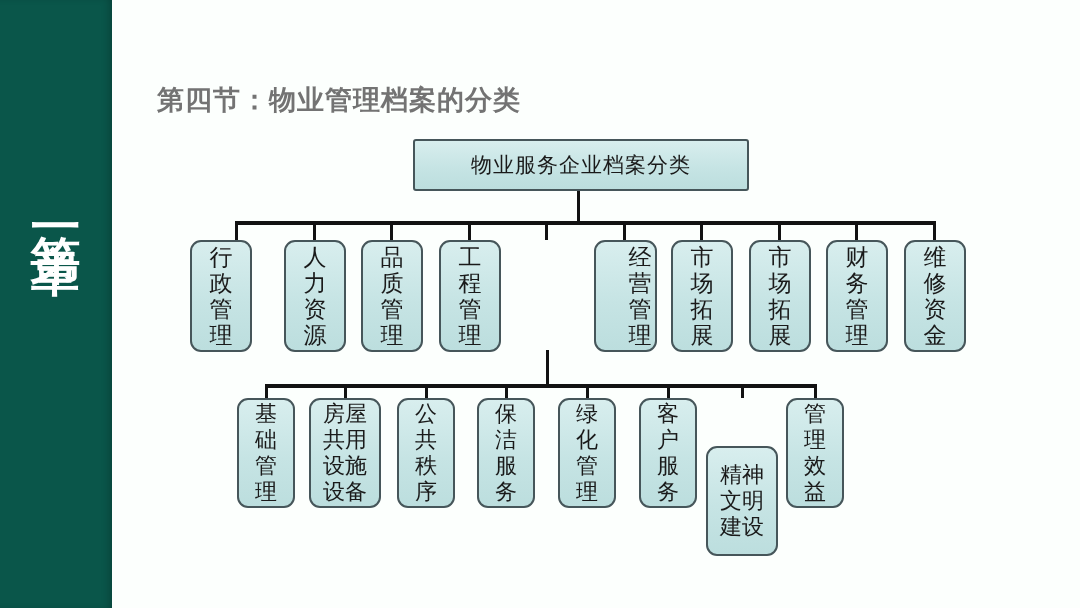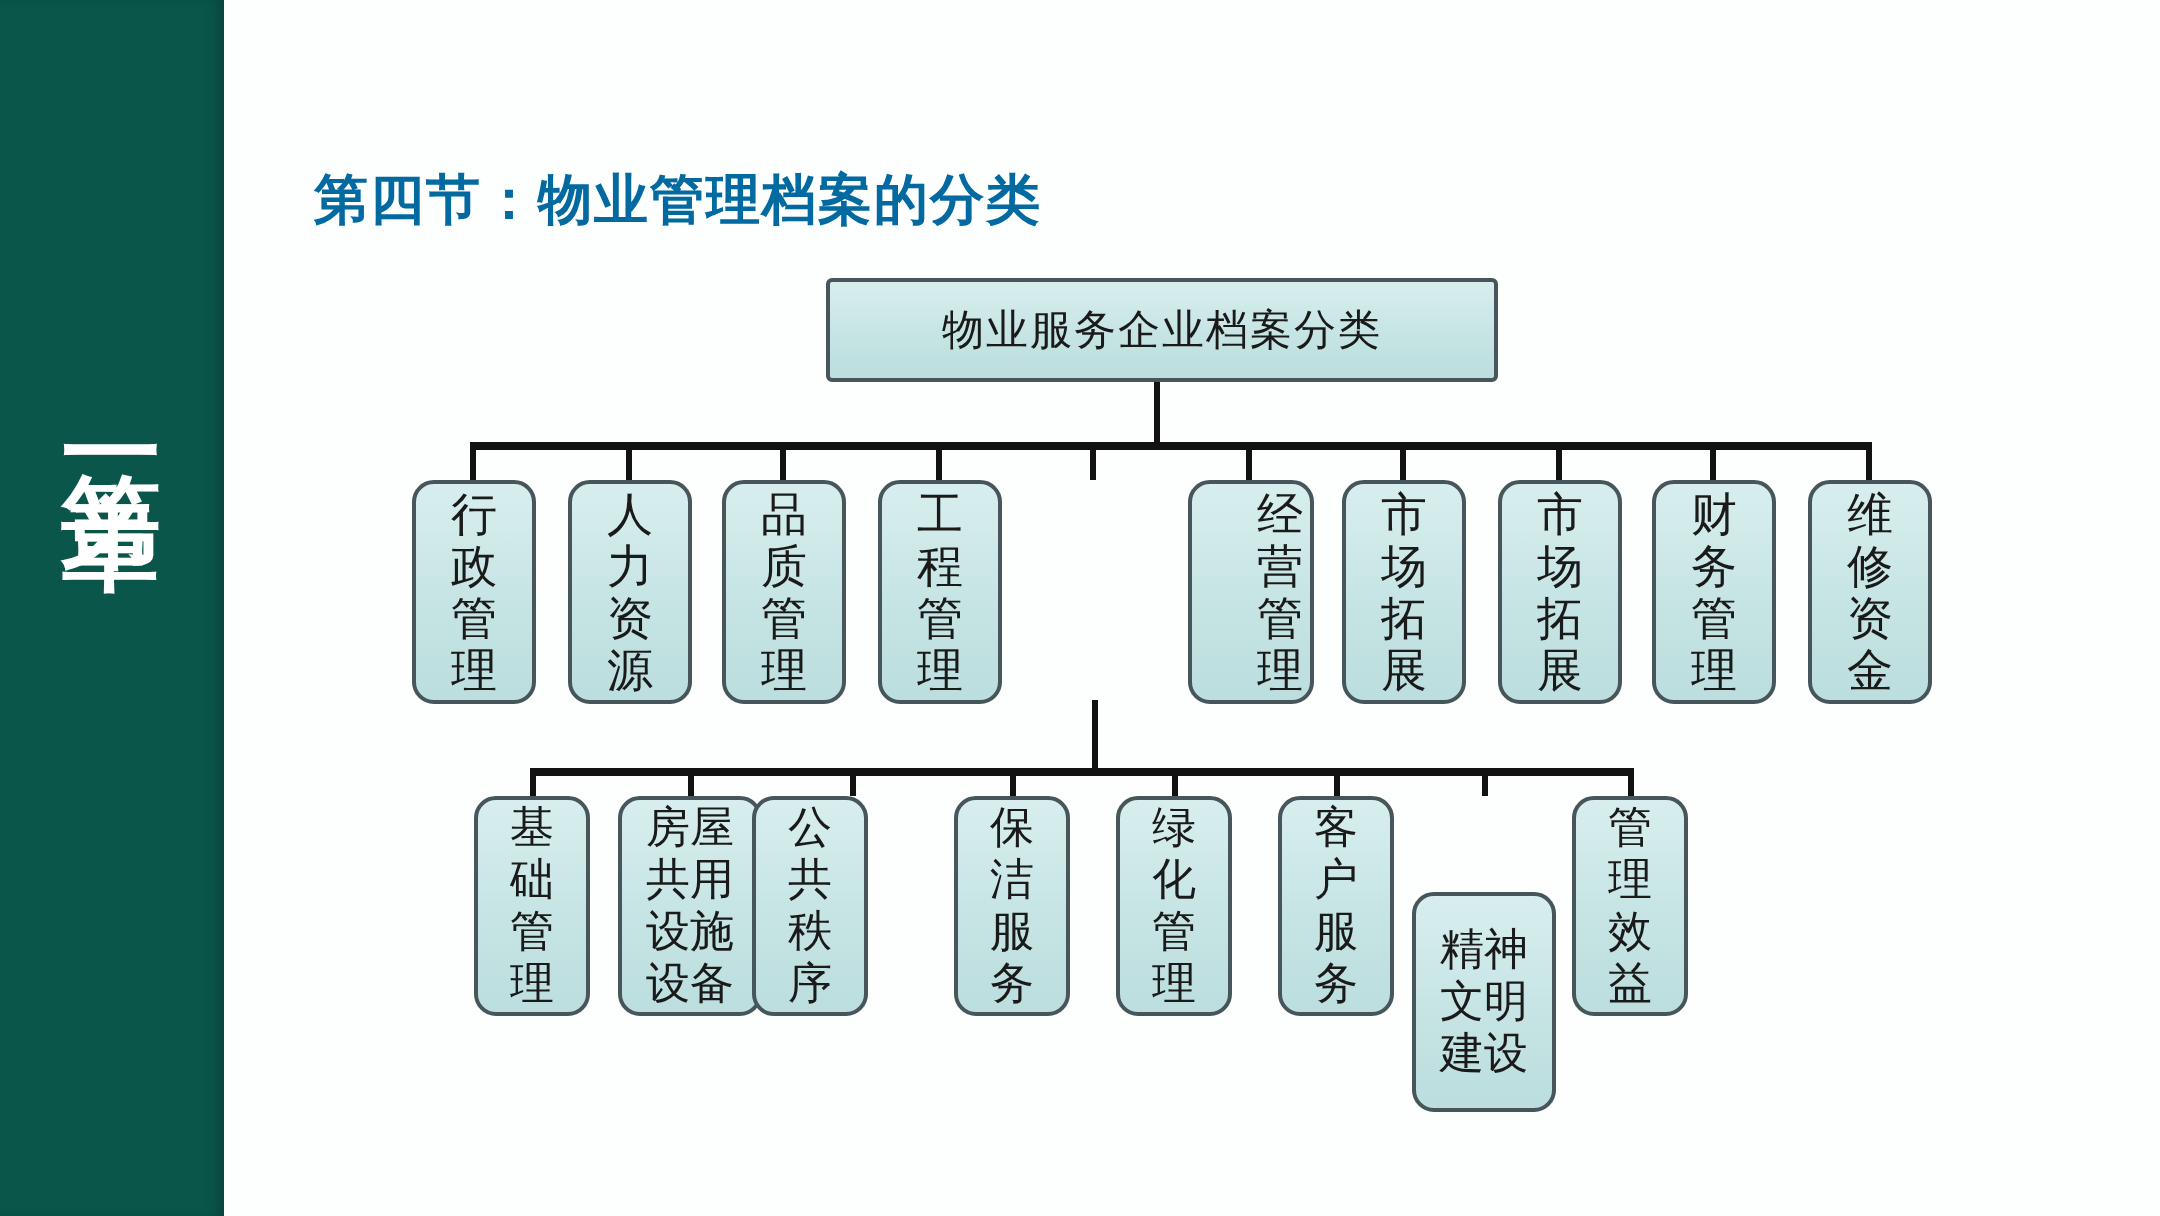--- a/index.html
+++ b/index.html
@@ -17,21 +17,21 @@
     display:flex;align-items:flex-start;justify-content:center;
   }
   .chapter{
     margin-top:196px;
     color:#ffffff;font-weight:700;font-size:50px;line-height:58px;
     writing-mode:vertical-rl;text-orientation:upright;
     letter-spacing:4px;
   }
   .page-title{
     position:absolute;left:157px;top:82px;
-    font-size:27px;font-weight:700;color:#0369a1;
+    font-size:27px;font-weight:700;color:#737373;
     letter-spacing:1px;white-space:nowrap;
   }
   .node{
     position:absolute;
     background:linear-gradient(180deg,#d8eeee 0%,#c6e4e4 55%,#bcdede 100%);
     border:2px solid #46565a;border-radius:11px;
     display:flex;align-items:center;justify-content:center;
     text-align:center;color:#1a1a1a;
     box-sizing:border-box;
   }
@@ -83,32 +83,32 @@
   <div class="line" style="left:344px;top:385px;width:3px;height:13px;"></div>
   <div class="line" style="left:425px;top:385px;width:3px;height:13px;"></div>
   <div class="line" style="left:505px;top:385px;width:3px;height:13px;"></div>
   <div class="line" style="left:586px;top:385px;width:3px;height:13px;"></div>
   <div class="line" style="left:667px;top:385px;width:3px;height:13px;"></div>
   <div class="line" style="left:741px;top:385px;width:3px;height:13px;"></div>
   <div class="line" style="left:814px;top:385px;width:3px;height:13px;"></div>
 
   <div class="node root">物业服务企业档案分类</div>
 
-  <div class="node v" style="left:206px;">行政管理</div>
+  <div class="node v" style="left:190px;">行政管理</div>
   <div class="node v" style="left:284px;">人力资源</div>
   <div class="node v" style="left:361px;">品质管理</div>
   <div class="node v" style="left:439px;">工程管理</div>
   <div class="node v" style="left:594px;padding-left:44px;">经营管理</div>
   <div class="node v" style="left:671px;">市场拓展</div>
   <div class="node v" style="left:749px;">市场拓展</div>
   <div class="node v" style="left:826px;">财务管理</div>
   <div class="node v" style="left:904px;">维修资金</div>
 
   <div class="node v2 narrow" style="left:237px;">基础管理</div>
   <div class="node v2 wide" style="left:309px;">房屋共用设施设备</div>
-  <div class="node v2 narrow" style="left:376px;">公共秩序</div>
+  <div class="node v2 narrow" style="left:397px;">公共秩序</div>
   <div class="node v2 narrow" style="left:477px;">保洁服务</div>
   <div class="node v2 narrow" style="left:558px;">绿化管理</div>
   <div class="node v2 narrow" style="left:639px;">客户服务</div>
   <div class="node v2 wide" style="left:706px;margin-top:48px;">精神文明建设</div>
   <div class="node v2 narrow" style="left:786px;">管理效益</div>
 
 </div>
 
 </body></html>

